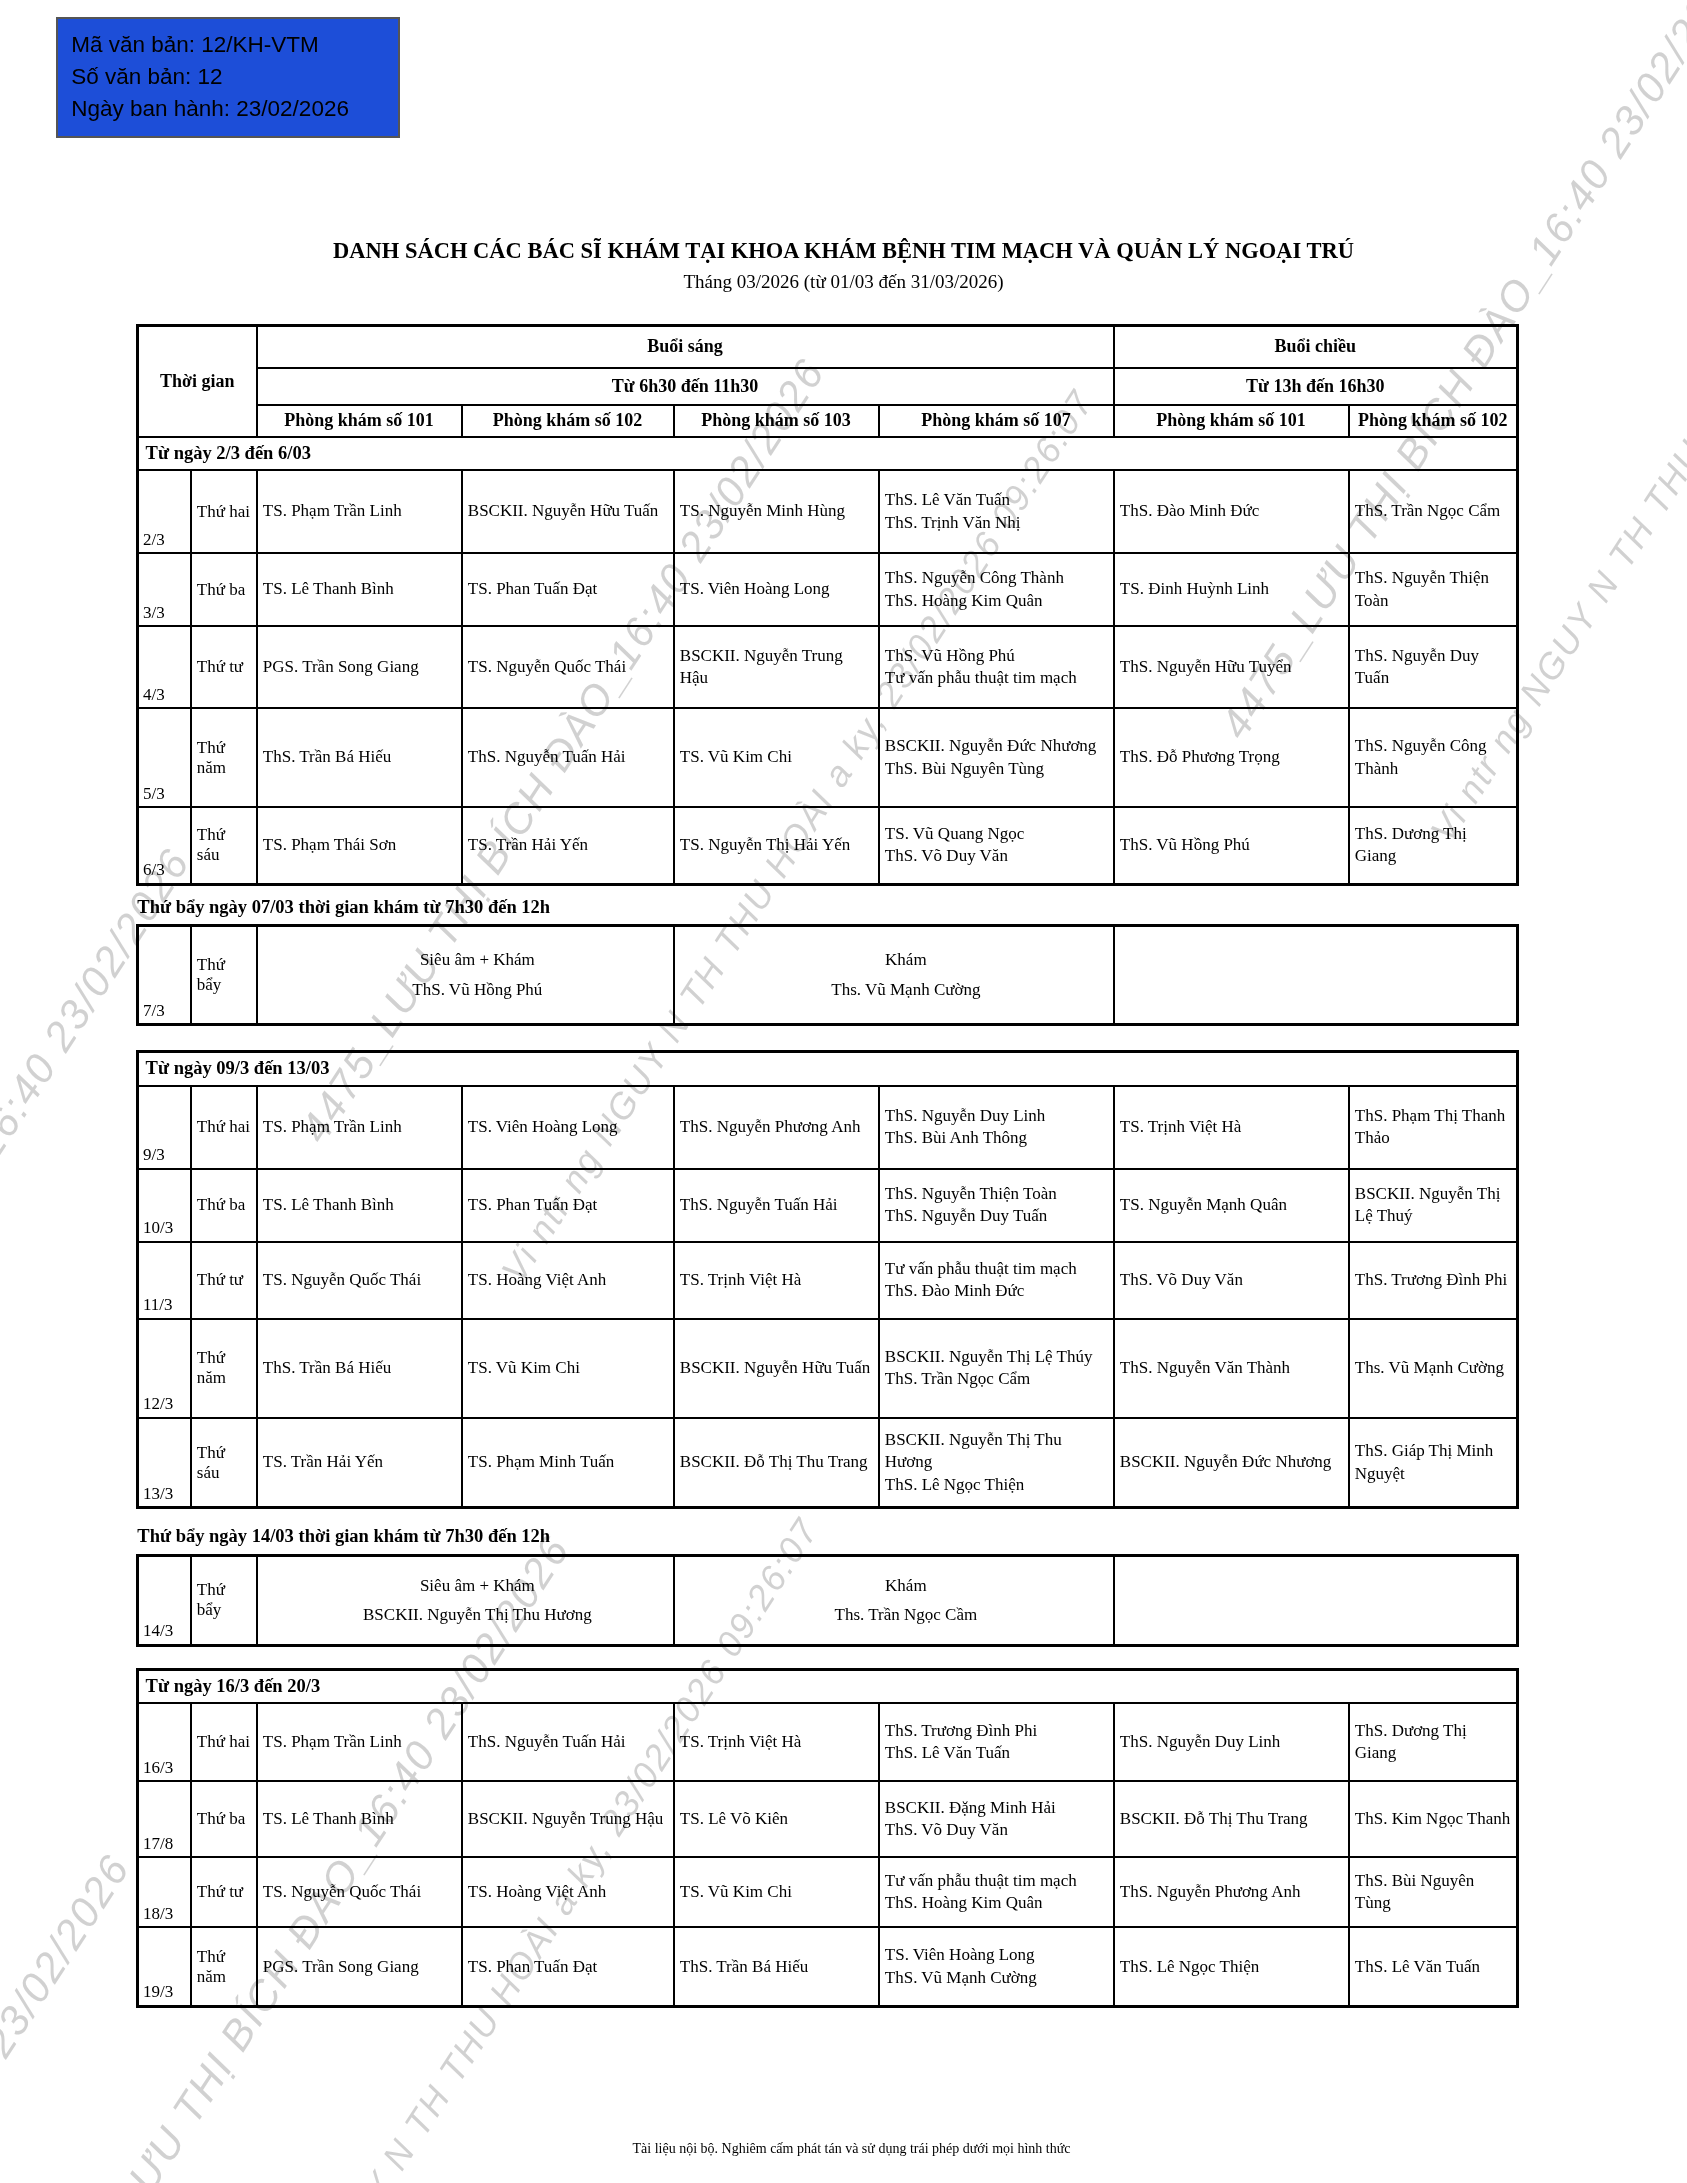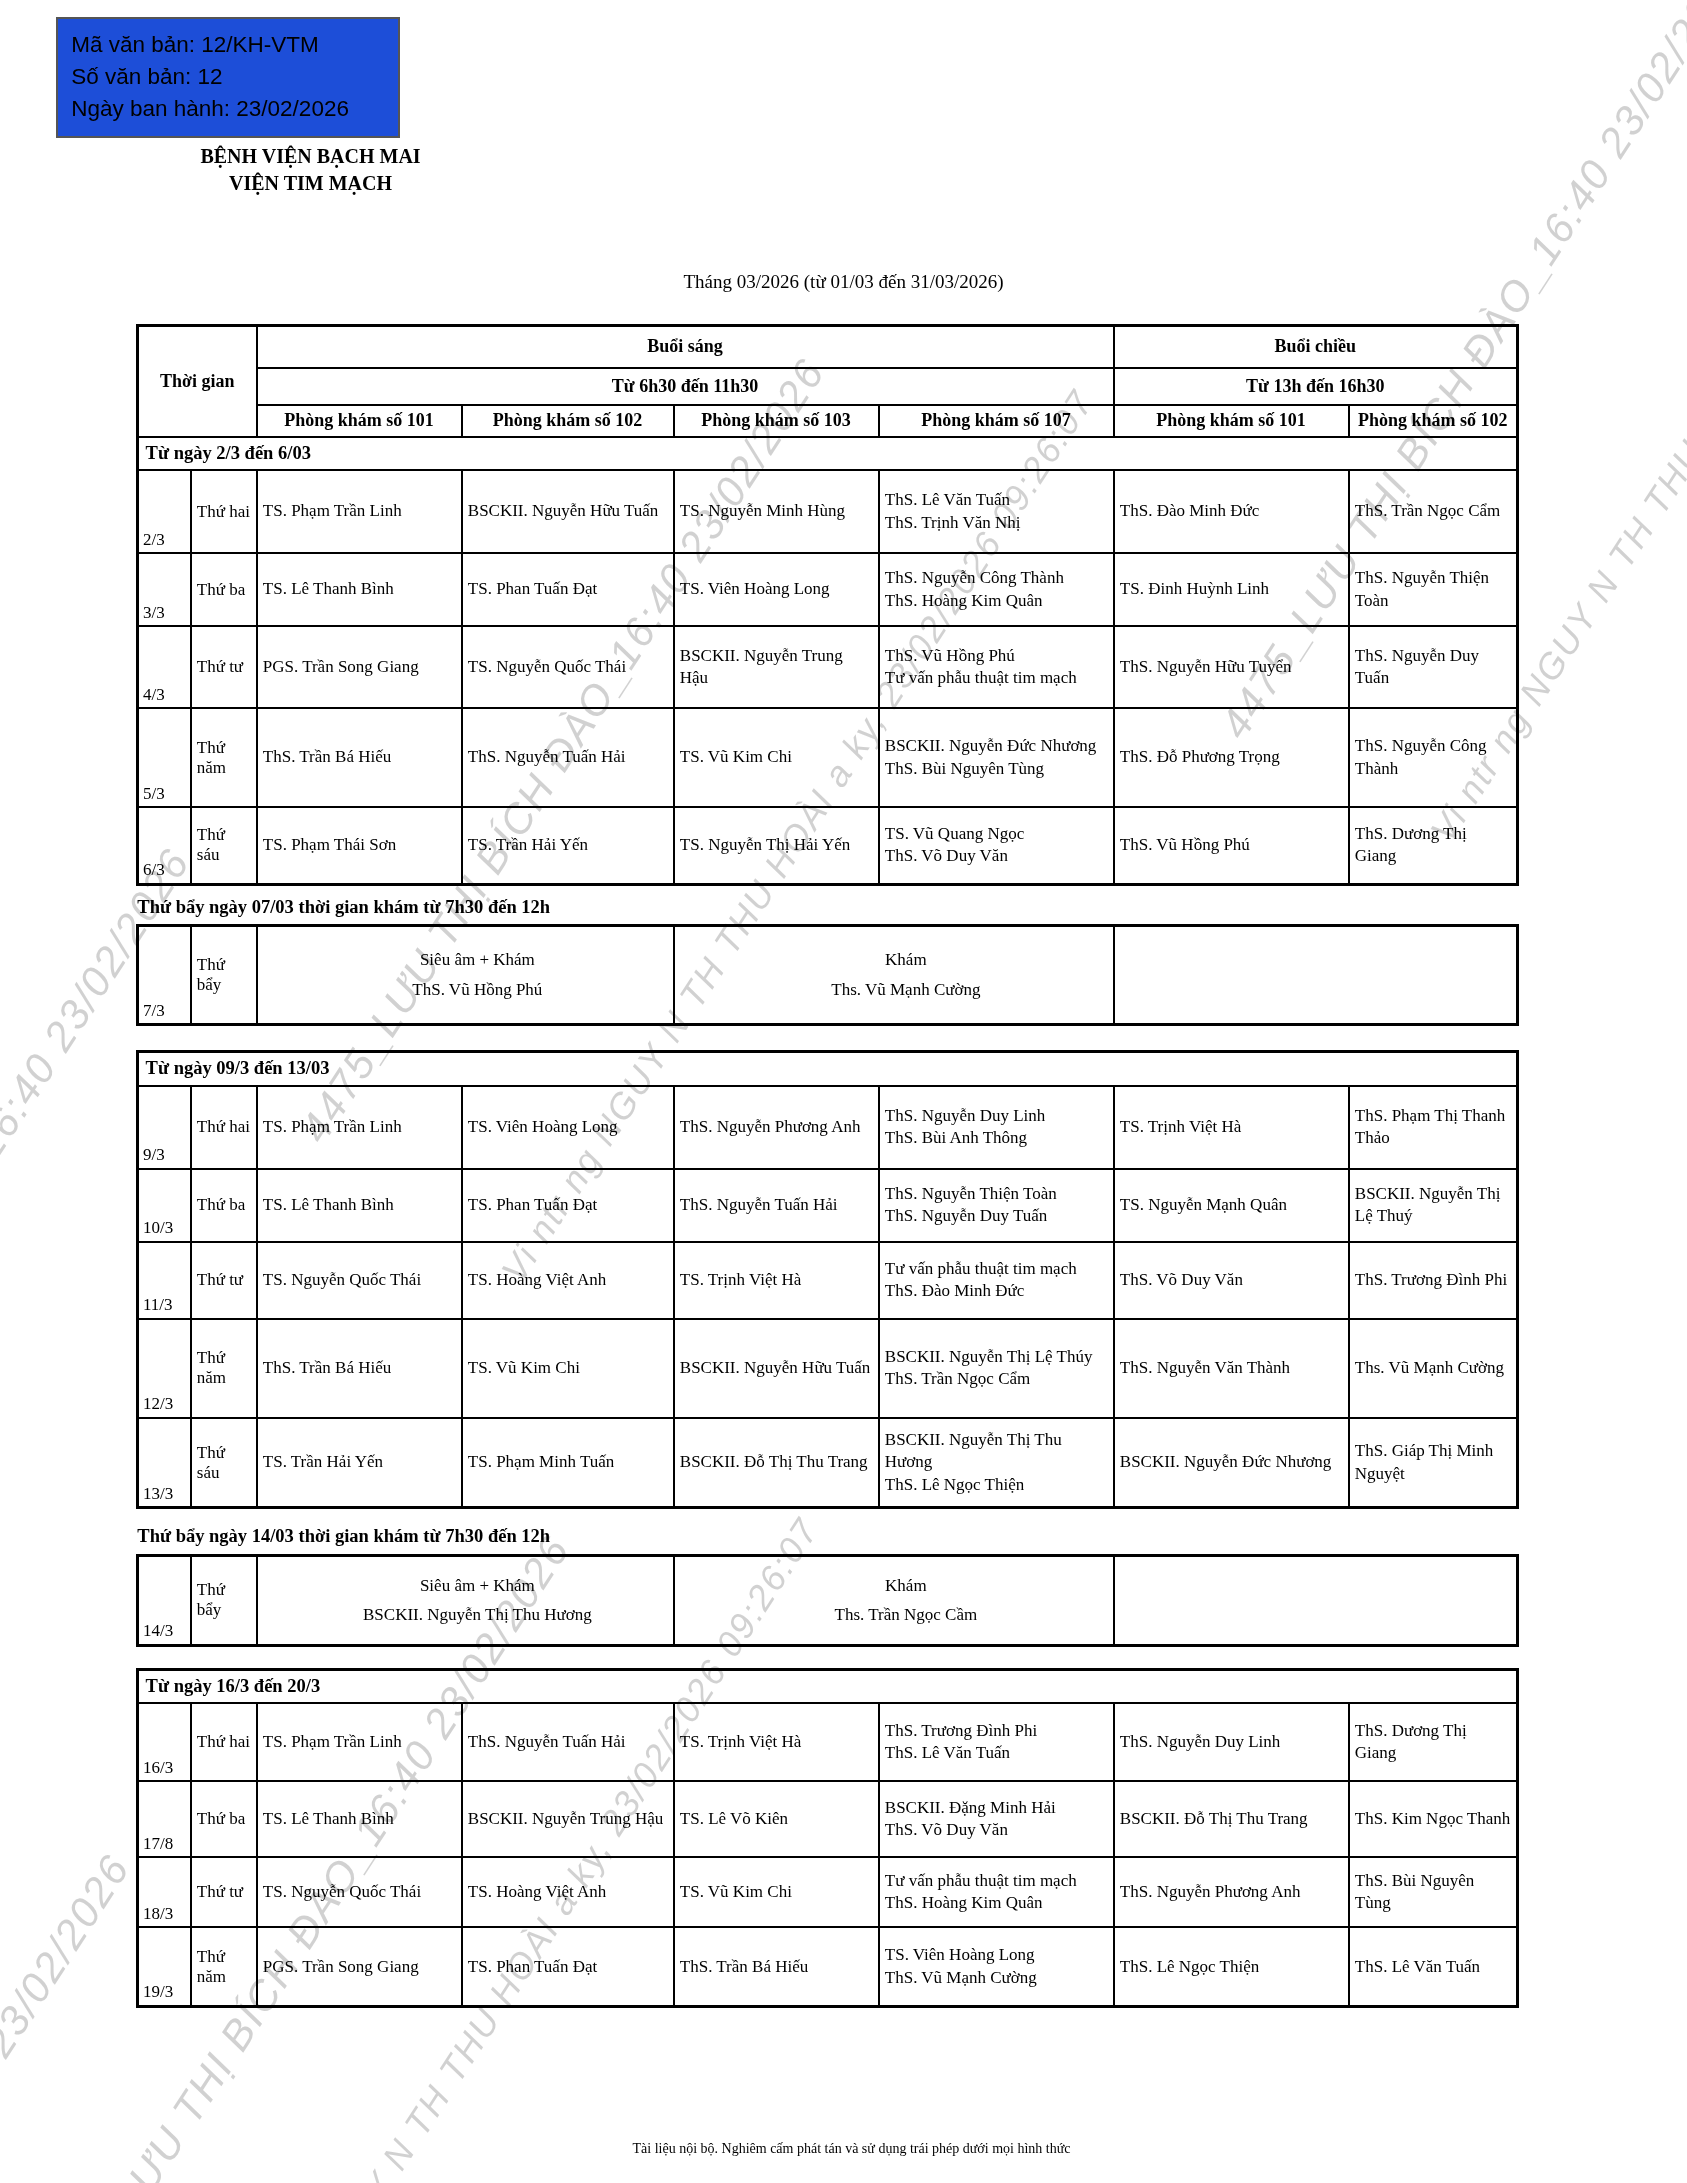--- a/index.html
+++ b/index.html
@@ -40,25 +40,22 @@
       <div class="wm" style="left: 36px; top: 2302px; font-size: 42px;">4475_LƯU THỊ BÍCH ĐÀO_16:40 23/02/2026</div>
       <div class="wm" style="left: 218px; top: 2395px; font-size: 36px;">Vi ntr ng NGUY N TH THU HOÀI a ky, 23/02/2026 09:26:07</div>
     </div>
 
   <div class="meta">
     <div>Mã văn bản: 12/KH-VTM</div>
     <div>Số văn bản: 12</div>
     <div>Ngày ban hành: 23/02/2026</div>
   </div>
 
-  <div class="org">
-    <div>BỆNH VIỆN BẠCH MAI</div>
-    <div>VIỆN TIM MẠCH</div>
-  </div>
-
+
+  <div class="title">DANH SÁCH CÁC BÁC SĨ KHÁM TẠI KHOA KHÁM BỆNH TIM MẠCH VÀ QUẢN LÝ NGOẠI TRÚ</div>
   <div class="subtitle">Tháng 03/2026 (từ 01/03 đến 31/03/2026)</div>
 
   <div id="schedule">
       <table class="sched" style="margin-top: 0px;">
         <colgroup>
           <col style="width: 53px;">
           <col style="width: 66px;">
           <col style="width: 205px;">
           <col style="width: 212px;">
           <col style="width: 205px;">

